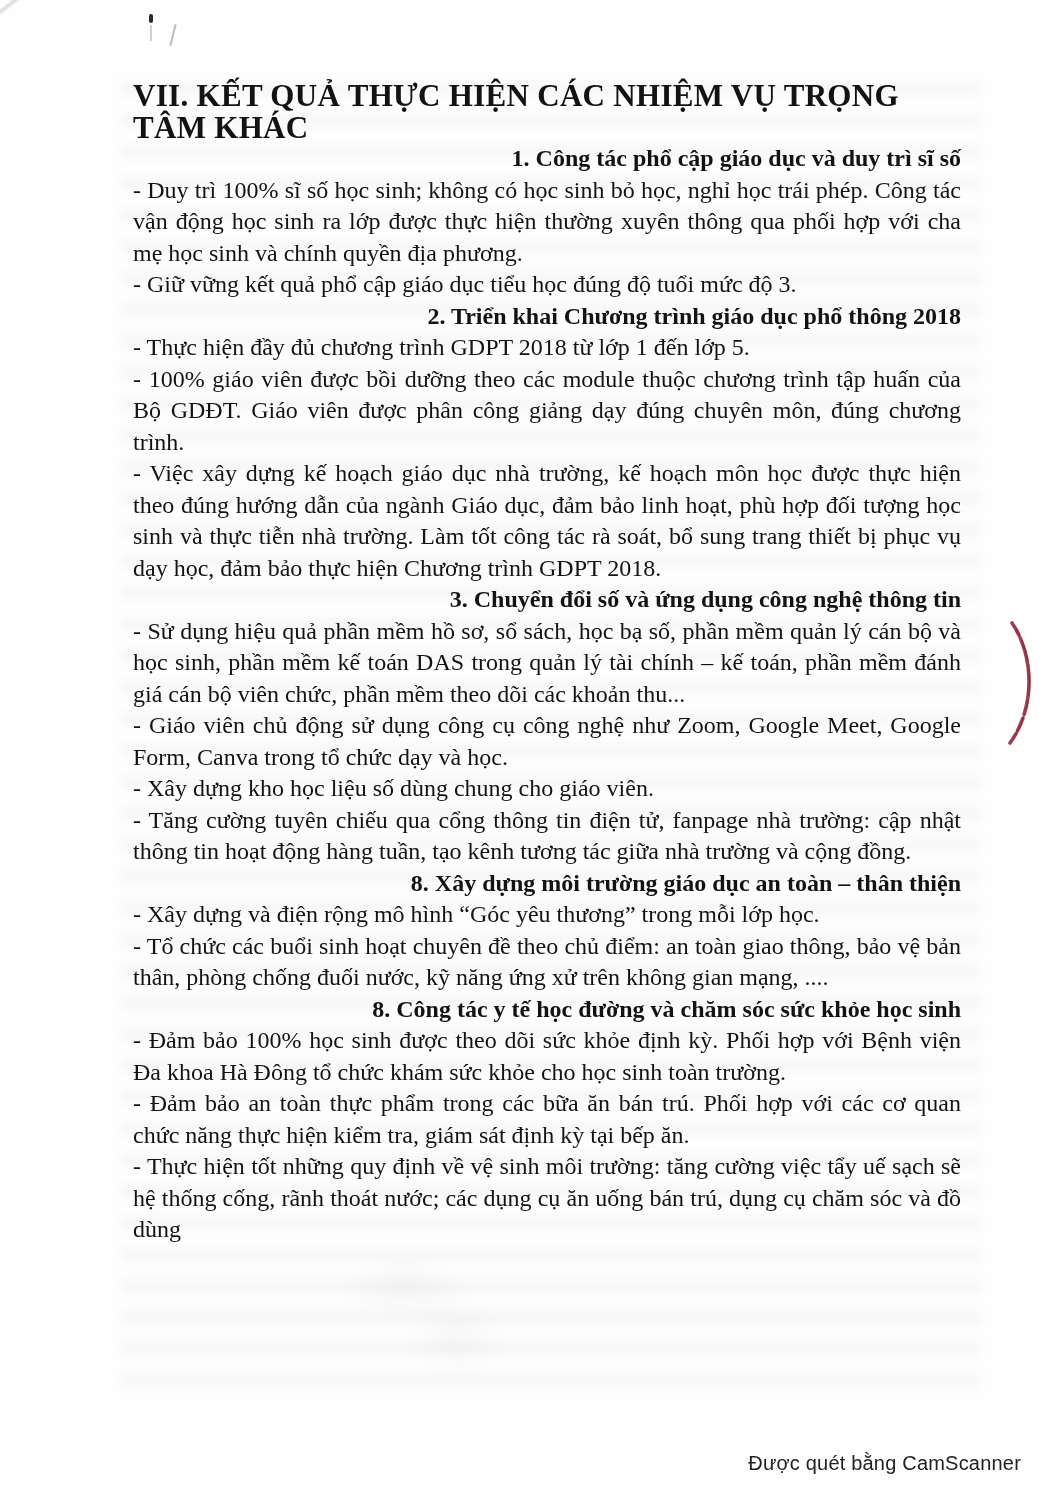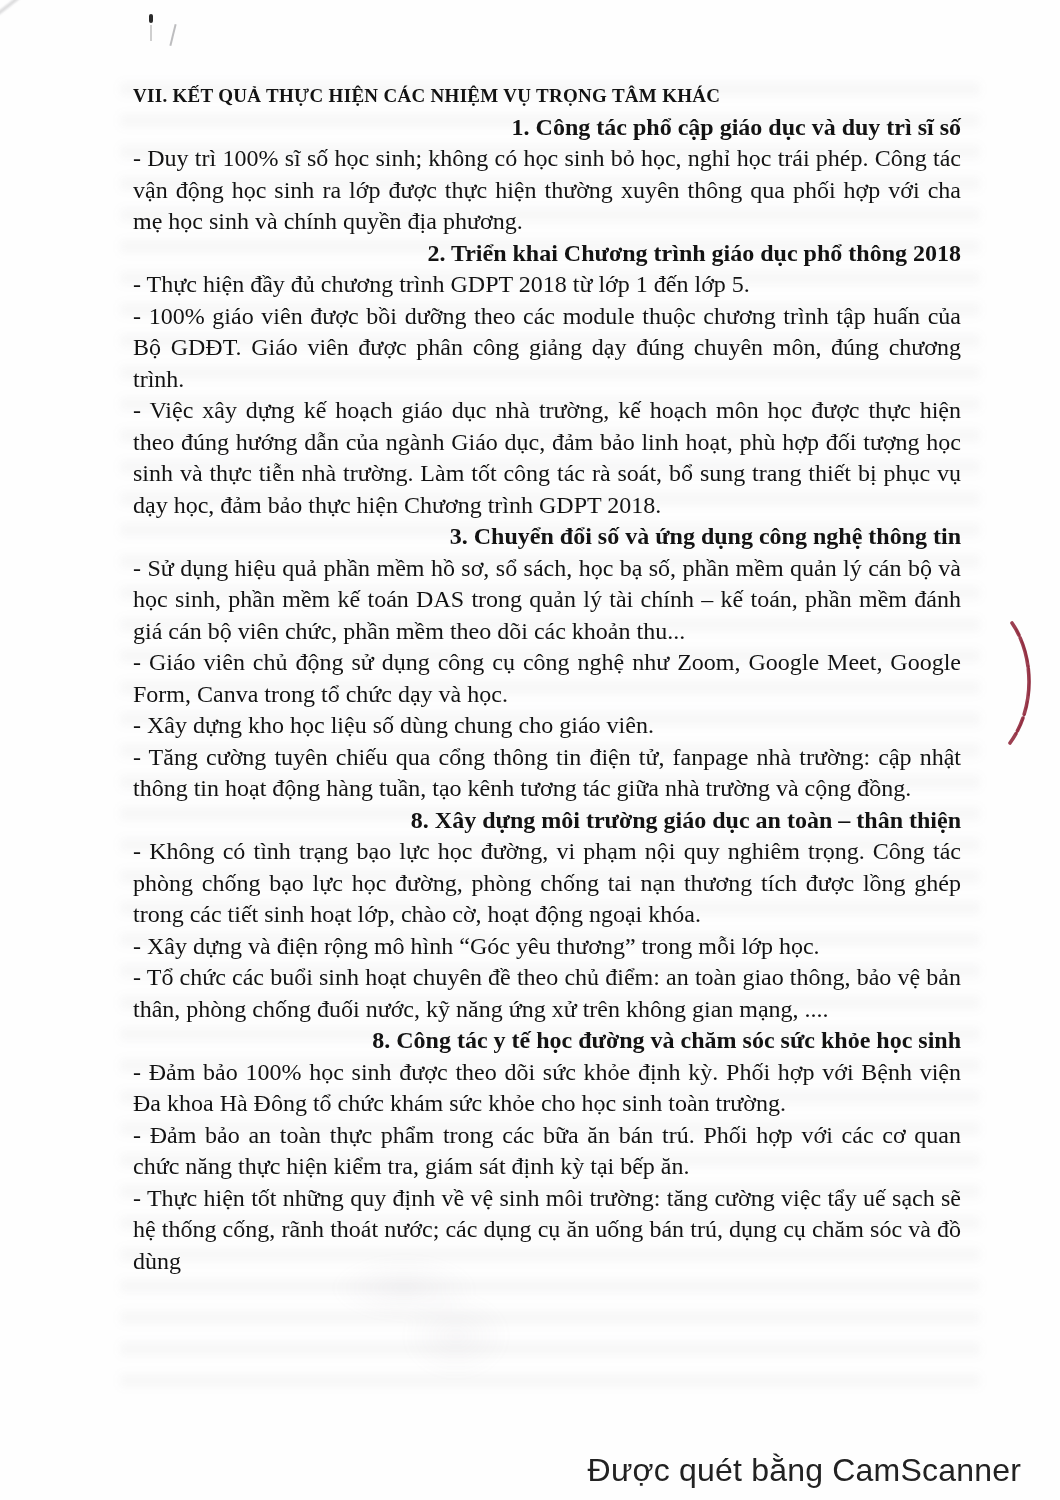--- a/index.html
+++ b/index.html
@@ -38,21 +38,21 @@
     left: 133px;
     top: 80px;
     width: 828px;
     color: #131313;
     font-size: 24px;
     line-height: 31.5px;
     text-align: justify;
   }
   .doc-title {
     font-weight: bold;
-    font-size: 19px;
+    font-size: 31px;
     margin: 0;
     text-align: left;
     letter-spacing: 0.3px;
   }
   .section-heading {
     font-weight: bold;
     margin: 0;
     text-align: right;
   }
   .para {
@@ -114,53 +114,53 @@
       radial-gradient(ellipse 40% 30% at 40% 30%, rgba(150,140,160,0.07), transparent 70%),
       radial-gradient(ellipse 30% 40% at 60% 60%, rgba(150,140,160,0.06), transparent 70%);
     filter: blur(3px);
     pointer-events: none;
   }
   .scanner-credit {
     position: absolute;
     right: 39px;
     top: 1452px;
     font-family: "Liberation Sans", "DejaVu Sans", sans-serif;
-    font-size: 32px;
+    font-size: 20px;
     color: #222222;
     letter-spacing: 0.2px;
   }
 </style>
 </head>
 <body>
 
 <div class="ghost-overlay"></div>
 <div class="corner-smudge"></div>
 <div class="scan-mark-dot"></div>
 <div class="scan-mark-dot-tail"></div>
 <div class="scan-mark-slash"></div>
 
 <div class="doc-body">
   <p class="doc-title">VII. KẾT QUẢ THỰC HIỆN CÁC NHIỆM VỤ TRỌNG TÂM KHÁC</p>
 
   <p class="section-heading">1. Công tác phổ cập giáo dục và duy trì sĩ số</p>
   <p class="para">- Duy trì 100% sĩ số học sinh; không có học sinh bỏ học, nghỉ học trái phép. Công tác vận động học sinh ra lớp được thực hiện thường xuyên thông qua phối hợp với cha mẹ học sinh và chính quyền địa phương.</p>
+  <p class="para">- Giữ vững kết quả phổ cập giáo dục tiểu học đúng độ tuổi mức độ 3.</p>
 
   <p class="section-heading">2. Triển khai Chương trình giáo dục phổ thông 2018</p>
   <p class="para">- Thực hiện đầy đủ chương trình GDPT 2018 từ lớp 1 đến lớp 5.</p>
   <p class="para">- 100% giáo viên được bồi dưỡng theo các module thuộc chương trình tập huấn của Bộ GDĐT. Giáo viên được phân công giảng dạy đúng chuyên môn, đúng chương trình.</p>
   <p class="para">- Việc xây dựng kế hoạch giáo dục nhà trường, kế hoạch môn học được thực hiện theo đúng hướng dẫn của ngành Giáo dục, đảm bảo linh hoạt, phù hợp đối tượng học sinh và thực tiễn nhà trường. Làm tốt công tác rà soát, bổ sung trang thiết bị phục vụ dạy học, đảm bảo thực hiện Chương trình GDPT 2018.</p>
 
   <p class="section-heading">3. Chuyển đổi số và ứng dụng công nghệ thông tin</p>
   <p class="para">- Sử dụng hiệu quả phần mềm hồ sơ, sổ sách, học bạ số, phần mềm quản lý cán bộ và học sinh, phần mềm kế toán DAS trong quản lý tài chính – kế toán, phần mềm đánh giá cán bộ viên chức, phần mềm theo dõi các khoản thu...</p>
   <p class="para">- Giáo viên chủ động sử dụng công cụ công nghệ như Zoom, Google Meet, Google Form, Canva trong tổ chức dạy và học.</p>
   <p class="para">- Xây dựng kho học liệu số dùng chung cho giáo viên.</p>
   <p class="para">- Tăng cường tuyên chiếu qua cổng thông tin điện tử, fanpage nhà trường: cập nhật thông tin hoạt động hàng tuần, tạo kênh tương tác giữa nhà trường và cộng đồng.</p>
 
   <p class="section-heading">8. Xây dựng môi trường giáo dục an toàn – thân thiện</p>
-  <p class="para">- Không có tình trạng bạo lực học đường, vi phạm nội quy nghiêm trọng. Công tác phòng chống bạo lực học đường, phòng chống tai nạn thương tích được lồng ghép trong các tiết sinh hoạt lớp, chào cờ, hoạt động ngoại khóa.</p>
   <p class="para">- Xây dựng và điện rộng mô hình “Góc yêu thương” trong mỗi lớp học.</p>
   <p class="para">- Tổ chức các buổi sinh hoạt chuyên đề theo chủ điểm: an toàn giao thông, bảo vệ bản thân, phòng chống đuối nước, kỹ năng ứng xử trên không gian mạng, ....</p>
 
   <p class="section-heading">8. Công tác y tế học đường và chăm sóc sức khỏe học sinh</p>
   <p class="para">- Đảm bảo 100% học sinh được theo dõi sức khỏe định kỳ. Phối hợp với Bệnh viện Đa khoa Hà Đông tổ chức khám sức khỏe cho học sinh toàn trường.</p>
   <p class="para">- Đảm bảo an toàn thực phẩm trong các bữa ăn bán trú. Phối hợp với các cơ quan chức năng thực hiện kiểm tra, giám sát định kỳ tại bếp ăn.</p>
   <p class="para">- Thực hiện tốt những quy định về vệ sinh môi trường: tăng cường việc tẩy uế sạch sẽ hệ thống cống, rãnh thoát nước; các dụng cụ ăn uống bán trú, dụng cụ chăm sóc và đồ dùng</p>
 </div>
 
 <div class="ghost-signature"></div>

